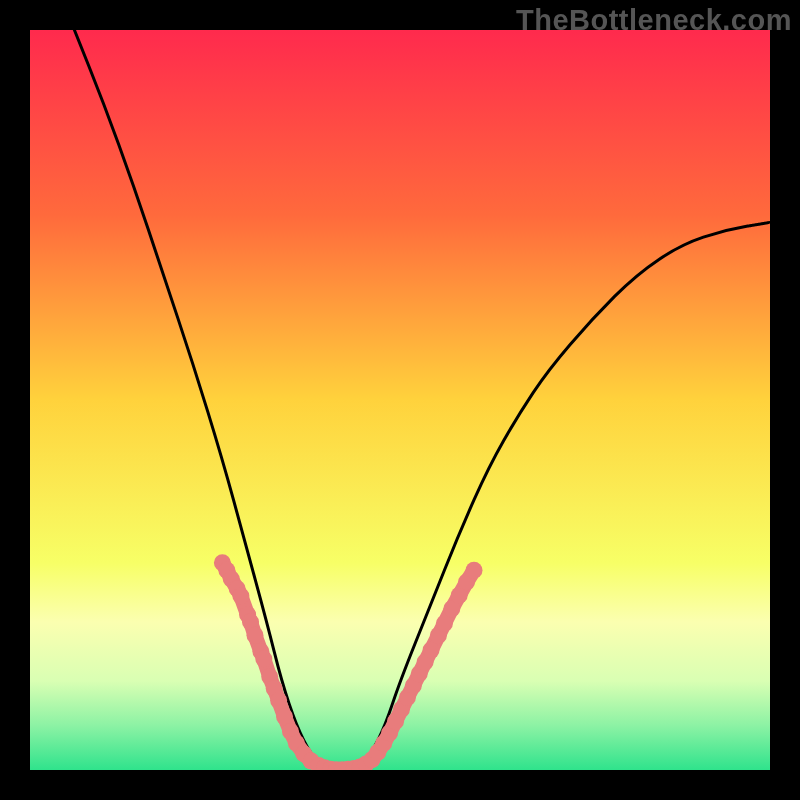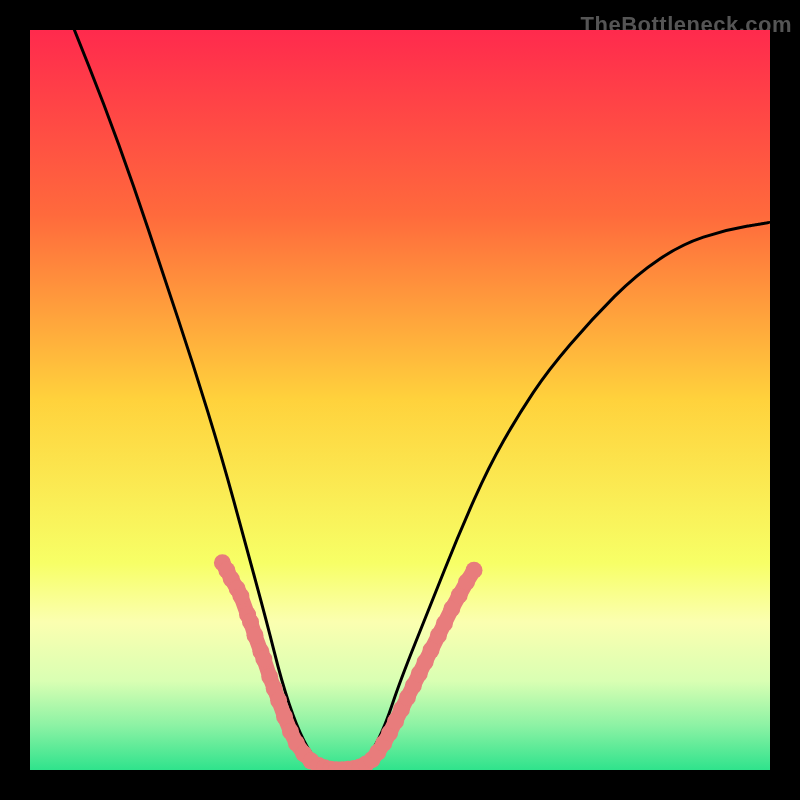--- a/index.html
+++ b/index.html
@@ -13,24 +13,24 @@
   }
   .frame {
     position: absolute;
     left: 30px;
     top: 30px;
     width: 740px;
     height: 740px;
   }
   .watermark {
     position: absolute;
-    top: 12px;
+    top: 4px;
     right: 8px;
     color: #555;
-    font-size: 22px;
+    font-size: 29px;
     font-weight: 600;
     letter-spacing: 0.5px;
     user-select: none;
   }
   svg { display: block; }
 </style>
 </head>
 <body>
 
 <div class="watermark">TheBottleneck.com</div>

